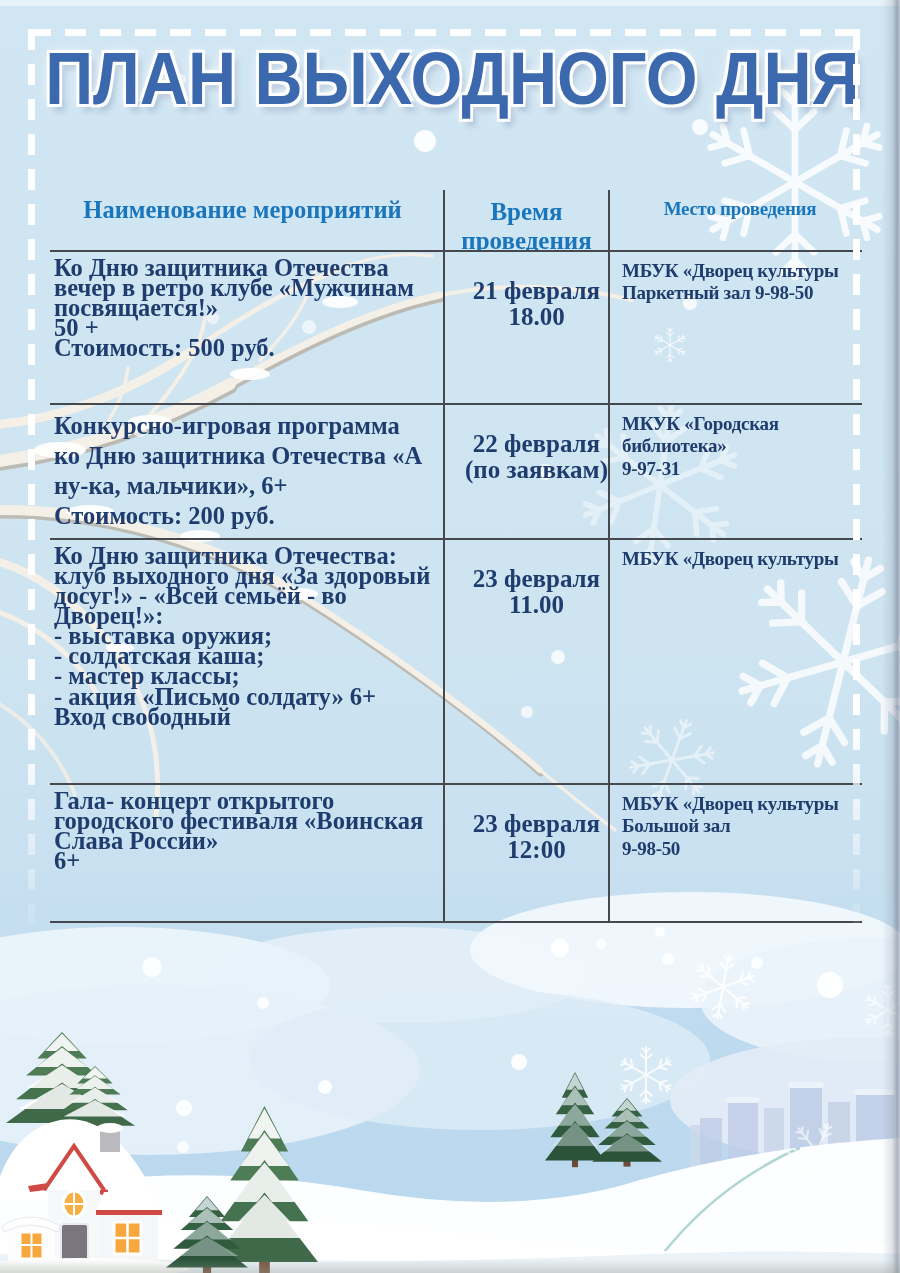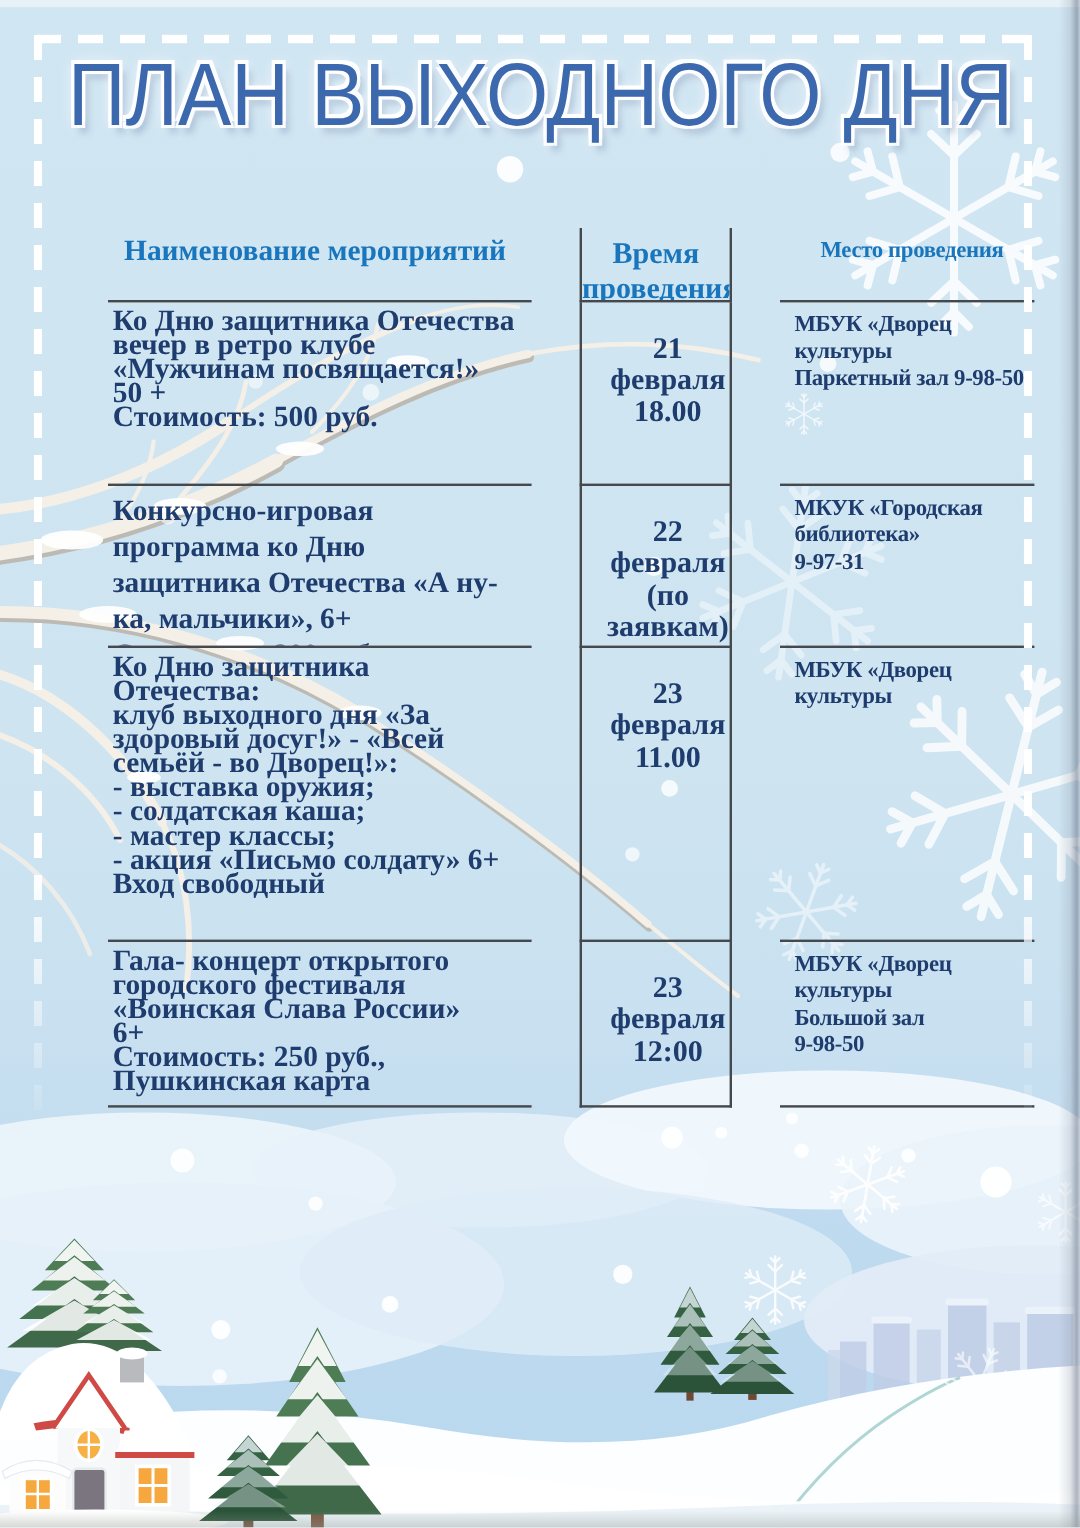--- a/index.html
+++ b/index.html
@@ -7,38 +7,38 @@
     position:relative;width:900px;height:1273px;overflow:hidden;
     font-family:"Liberation Serif",serif;
     background:linear-gradient(180deg,#d1e6f3 0%,#cee4f1 50%,#c8e0f0 68%,#bedaef 82%,#b9d8ee 100%);
   }
   .layer{position:absolute;left:0;top:0;width:900px;height:1273px;pointer-events:none;}
   .scene{z-index:0;}
   .overlay{z-index:1;}
   
   .title{
     position:absolute;z-index:2;top:36px;left:0;width:100%;text-align:center;
-    font-family:"Liberation Sans",sans-serif;font-weight:400;font-size:74px;color:#3c69ae;
+    font-family:"Liberation Sans",sans-serif;font-weight:700;font-size:74px;color:#3c69ae;
     margin:0;white-space:nowrap;
   }
   .title .squeeze{
     display:inline-block;transform:scaleX(.9);transform-origin:center;
     text-shadow:
       -3px -3px 0 rgba(255,255,255,.9), 3px -3px 0 rgba(255,255,255,.9),
       -3px 3px 0 rgba(255,255,255,.9), 3px 3px 0 rgba(255,255,255,.9),
       0 0 12px rgba(255,255,255,.95), 5px 6px 7px rgba(95,125,165,.5);
   }
   
   .etable{
     position:absolute;z-index:2;left:50px;top:190px;width:812px;
     display:grid;grid-template-columns:393px 167px 252px;
     grid-template-rows:62px 153px 135px 245px 138px;
     font-weight:700;color:#1e3c6d;
   }
-  .cell{border-bottom:2px solid #45484d;overflow:hidden;box-sizing:border-box;margin-left:40px;}
+  .cell{border-bottom:2px solid #45484d;overflow:hidden;box-sizing:border-box;}
   .c2{border-left:2px solid #45484d;border-right:2px solid #45484d;text-align:center;}
   .hcell{color:#1976bd;font-size:25px;line-height:1.16;padding-top:7px;text-align:center;}
   .c1{font-size:24.5px;padding:6px 12px 0 4px;}
   .c2.body{font-size:25px;padding-top:26px;padding-left:20px;}
   .c3{font-size:19px;padding:8px 4px 0 12px;line-height:1.18;letter-spacing:-0.3px;}
   .etable p{margin:0;}
   .lh-t{line-height:.82;}
   .lh-n{line-height:1.22;}
   .mt4{margin-top:4px;} .mt6{margin-top:6px;} .mt8{margin-top:8px;}
   .mt10{margin-top:10px;} .mt12{margin-top:12px;}
@@ -332,21 +332,20 @@
       <p class="tline">23 февраля</p>
       <p class="tline gap-sm">11.00</p>
     </div>
     <div class="cell c3">
       <p>МБУК «Дворец культуры</p>
     </div>
 
     <div class="cell c1">
       <p class="lh-t">Гала- концерт открытого городского фестиваля «Воинская Слава России»</p>
       <p class="lh-t mt4">6+</p>
-      <p class="lh-t mt4">Стоимость: 250 руб., Пушкинская карта</p>
     </div>
     <div class="cell c2 body">
       <p class="tline">23 февраля</p>
       <p class="tline gap-sm">12:00</p>
     </div>
     <div class="cell c3">
       <p>МБУК «Дворец культуры</p>
       <p class="mt10">Большой зал</p>
       <p class="mt12">9-98-50</p>
     </div>

